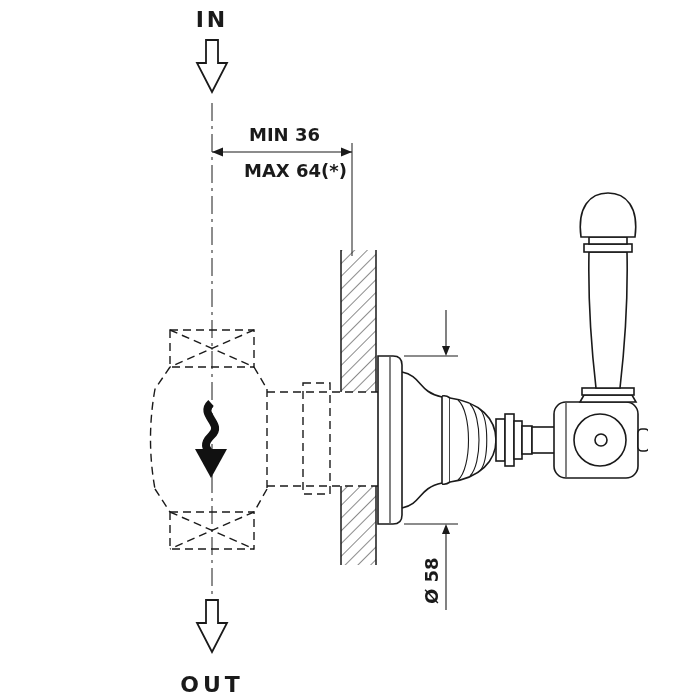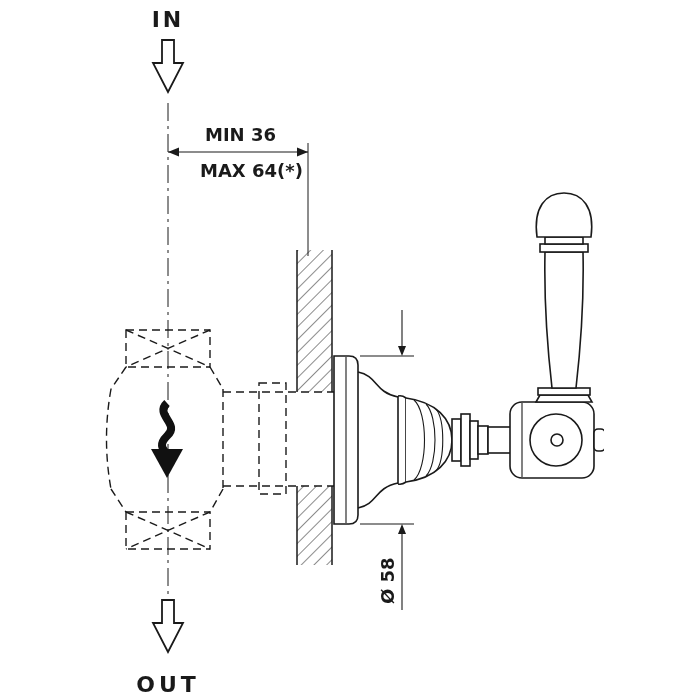--- a/index.html
+++ b/index.html
@@ -7,20 +7,21 @@
     padding: 0;
     background: #ffffff;
   }
   .canvas {
     position: relative;
     width: 604px;
     height: 700px;
     background: #ffffff;
     font-family: "DejaVu Sans", sans-serif;
     overflow: hidden;
+    margin-left: 44px;
   }
   svg text {
     font-family: "DejaVu Sans", sans-serif;
     font-weight: bold;
     fill: #1a1a1a;
   }
 </style>
 </head>
 <body>
 

